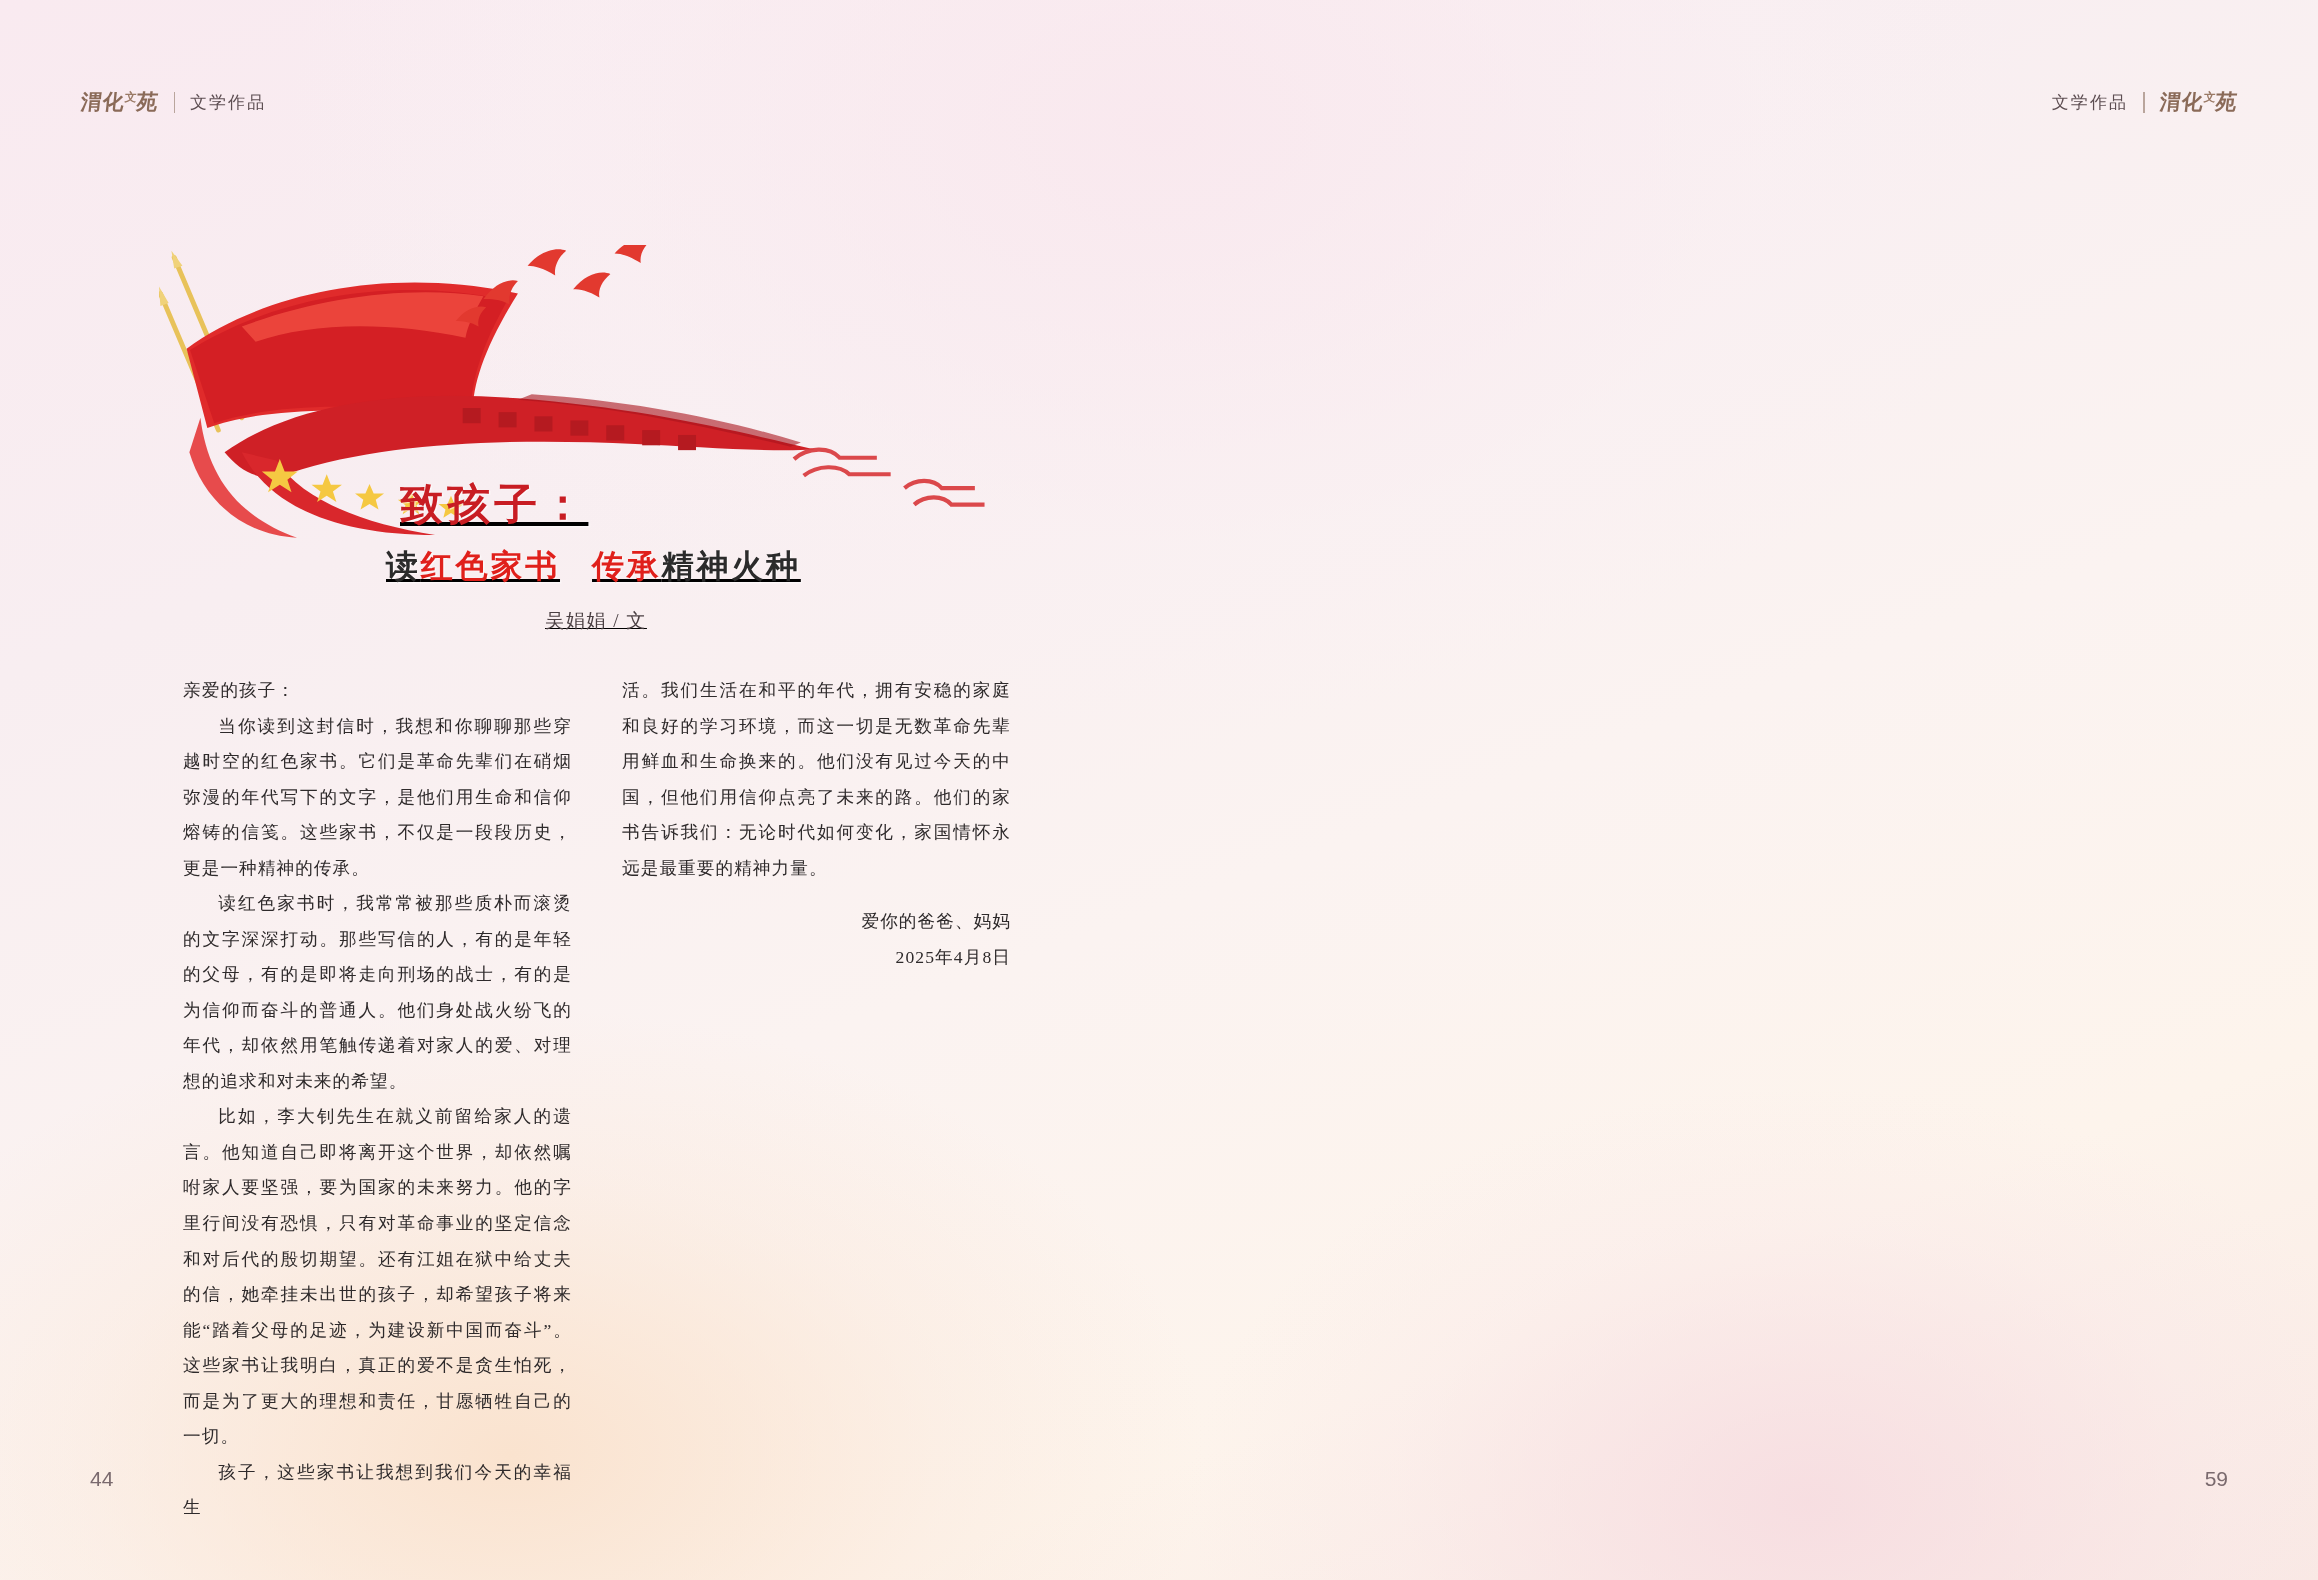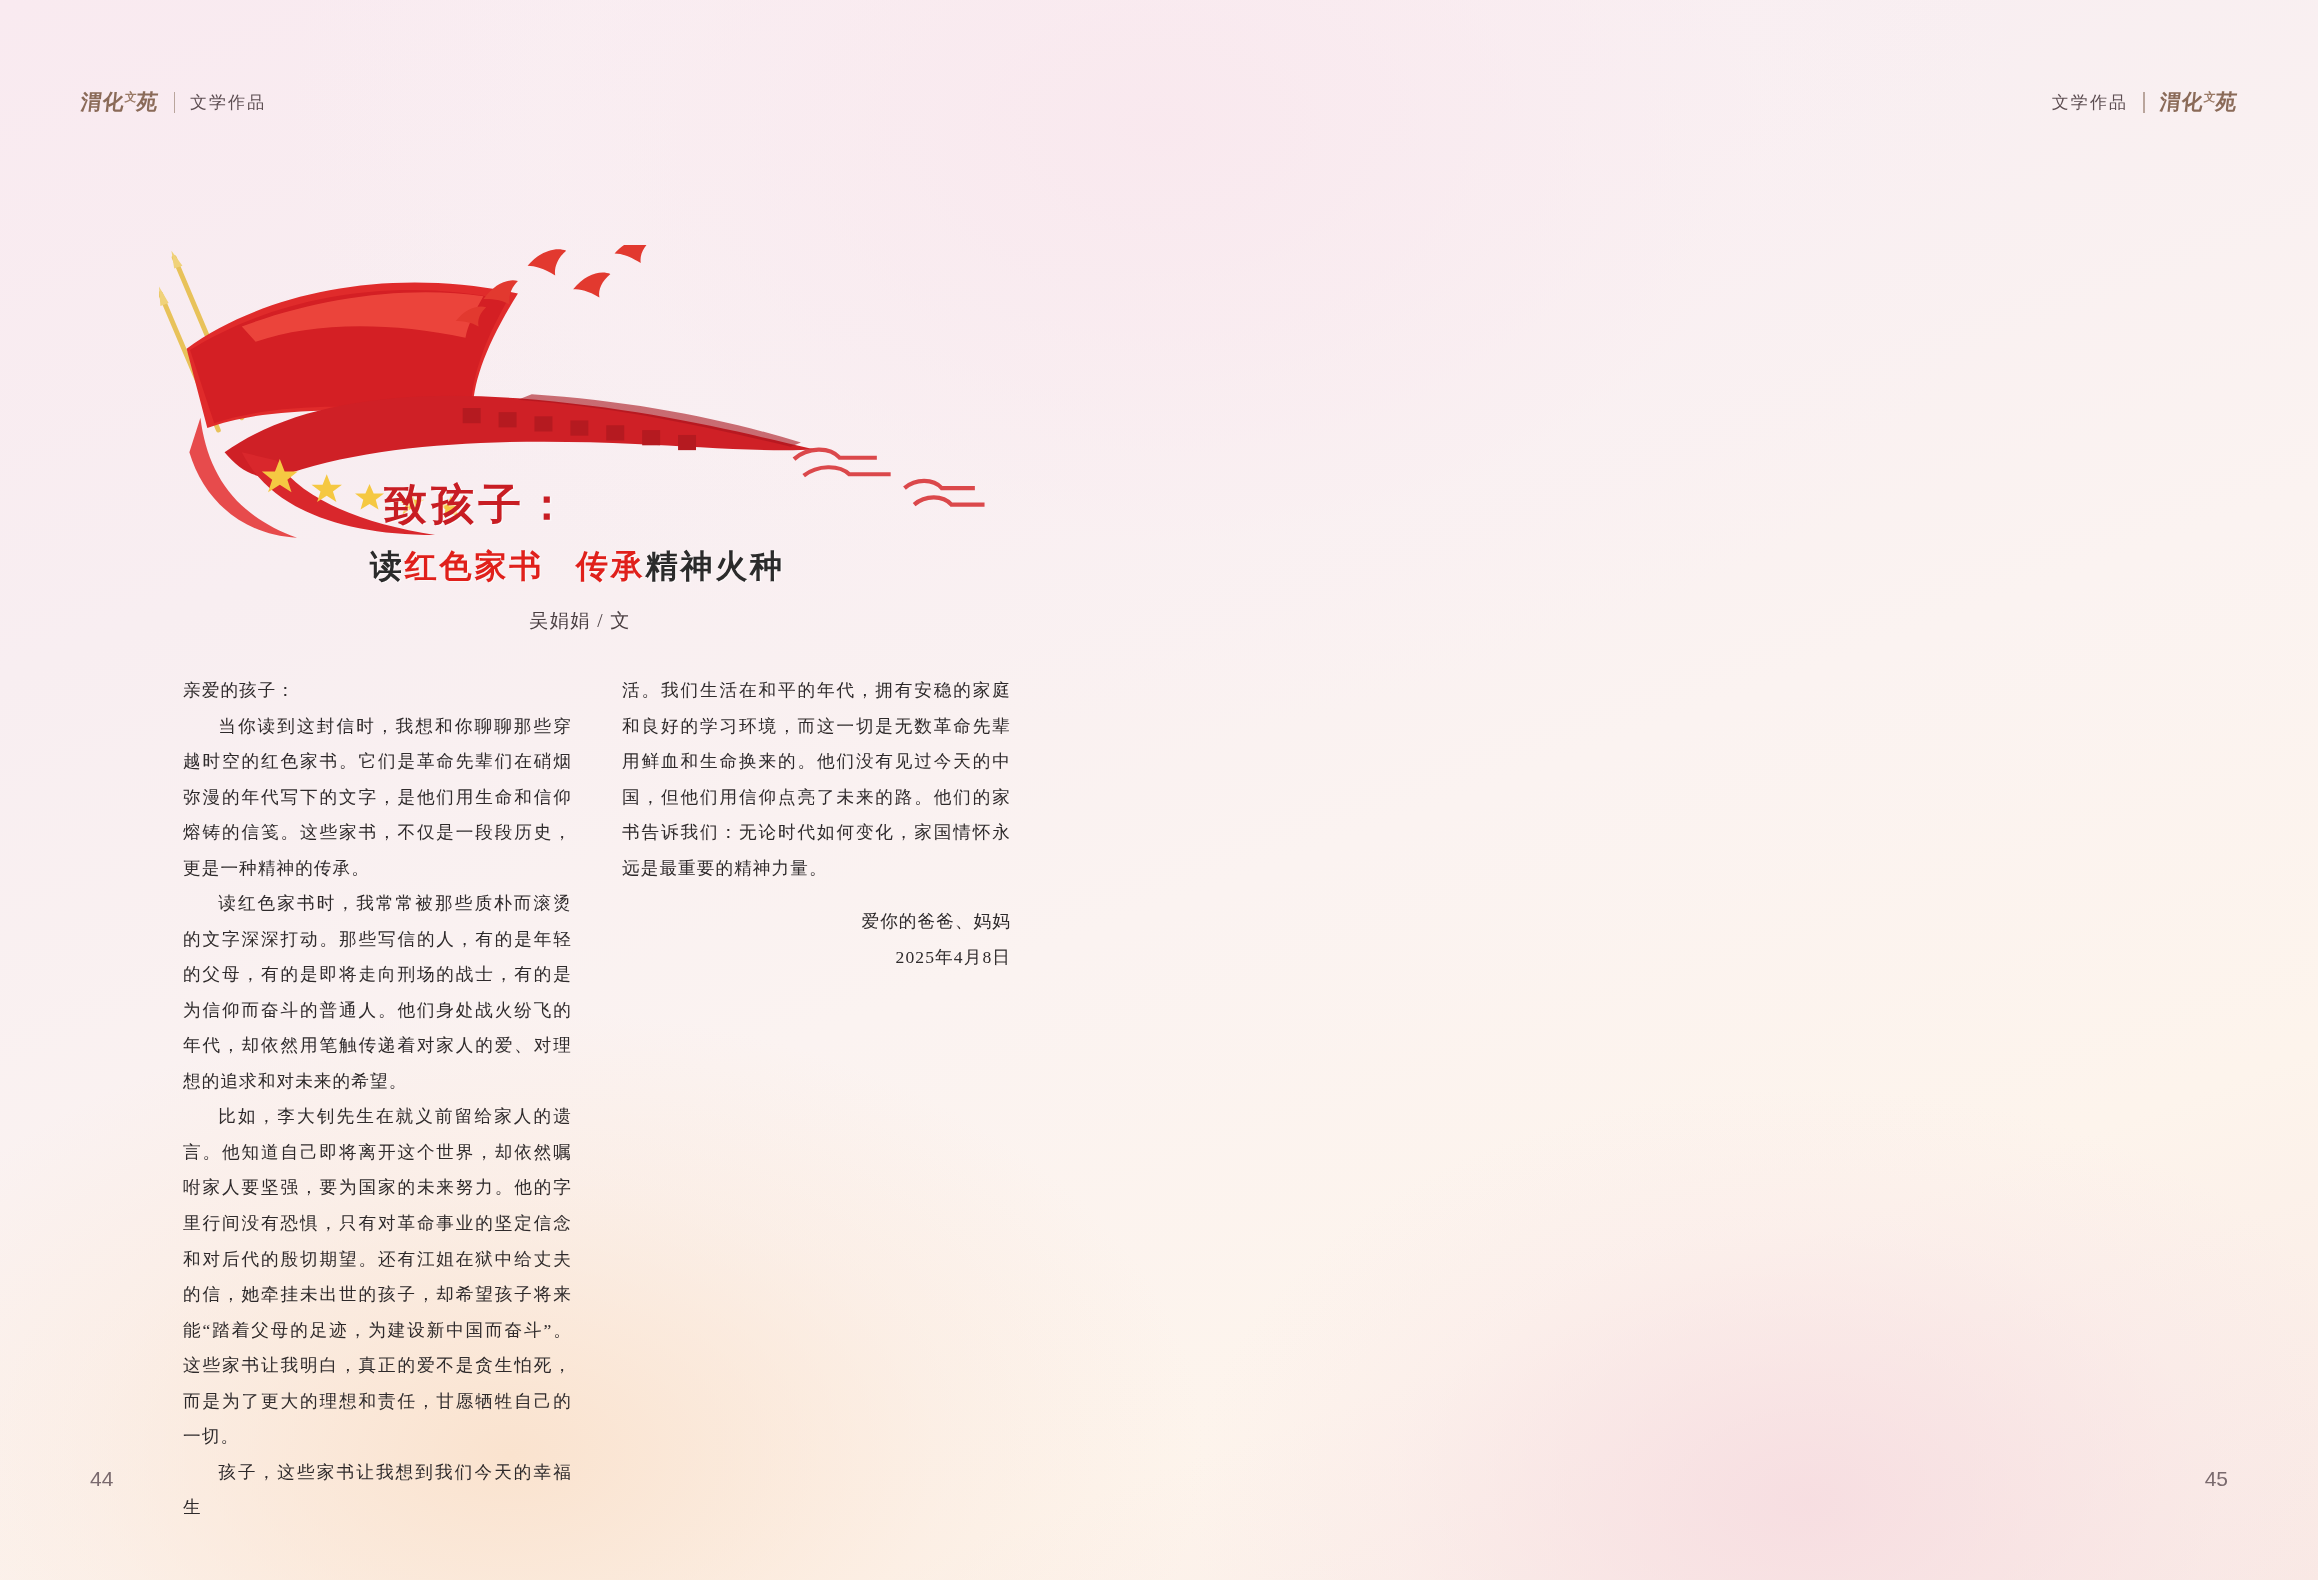--- a/index.html
+++ b/index.html
@@ -85,24 +85,25 @@
     position: absolute;
     left: 159px;
     top: 245px;
     width: 849px;
     height: 373px;
   }
   .flag-art svg { display: block; }
 
   .left-title-block {
     position: absolute;
-    left: 370px;
+    left: 386px;
     top: 476px;
     width: 621px;
     text-align: left;
+    text-decoration: underline;
   }
   .lt-line1 {
     font-size: 43px;
     font-weight: bold;
     color: #c81d23;
     letter-spacing: 4.1px;
     font-family: "Liberation Serif", serif;
     text-shadow: 1.4px 1.4px 0 rgba(255,255,255,0.55);
     margin-left: 14px;
   }
@@ -257,17 +258,17 @@
   </div>
 
   <div class="page page-right">
 
     <div class="runhead runhead-right">
       <span class="runhead-label">文学作品</span>
       <span class="runhead-sep"></span>
       <span class="logo-mark">渭化<span class="sup">文</span>苑</span>
     </div>
 
-    <div class="folio folio-right">45</div>
+    <div class="folio folio-right">59</div>
   </div>
 
 </div>
 
 
 </body></html>

